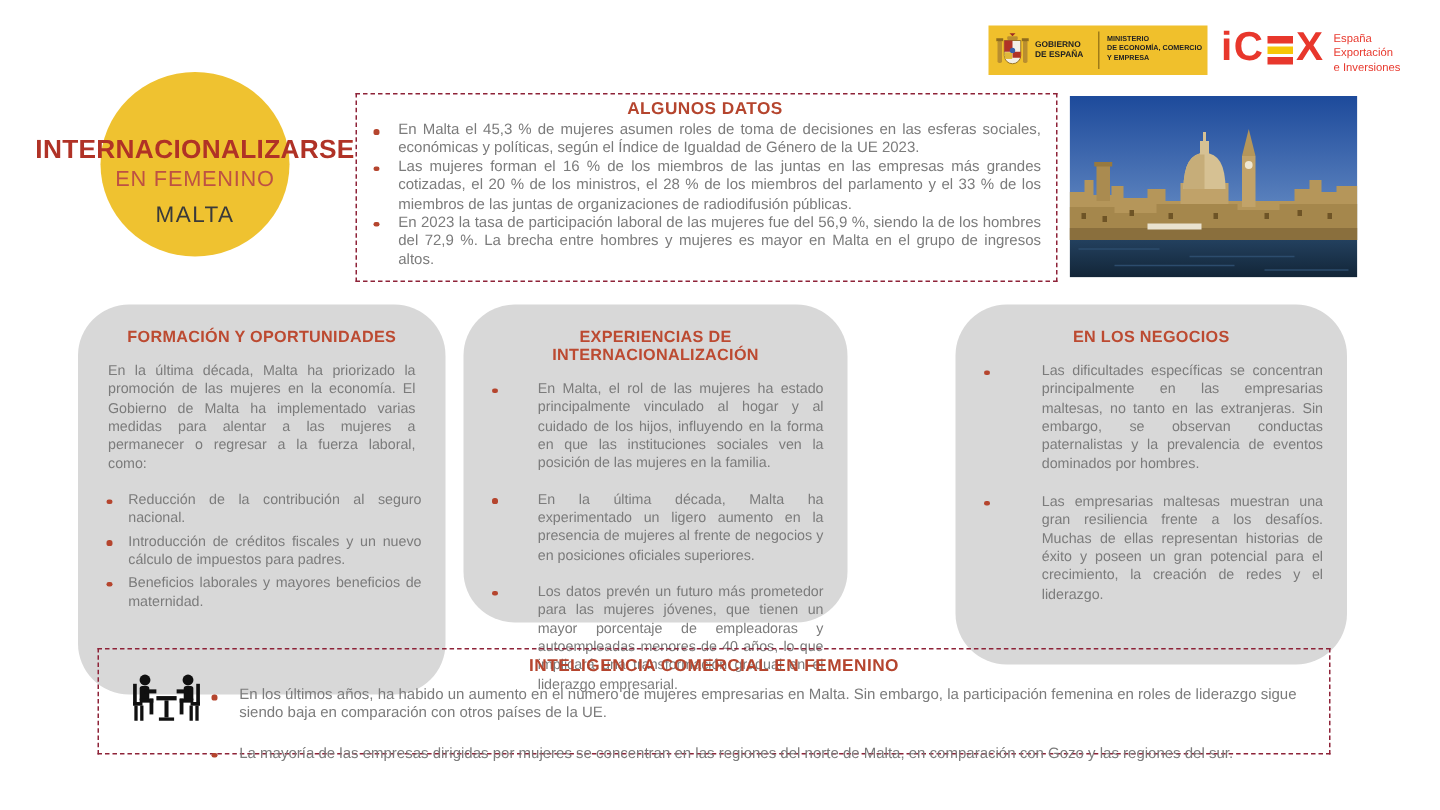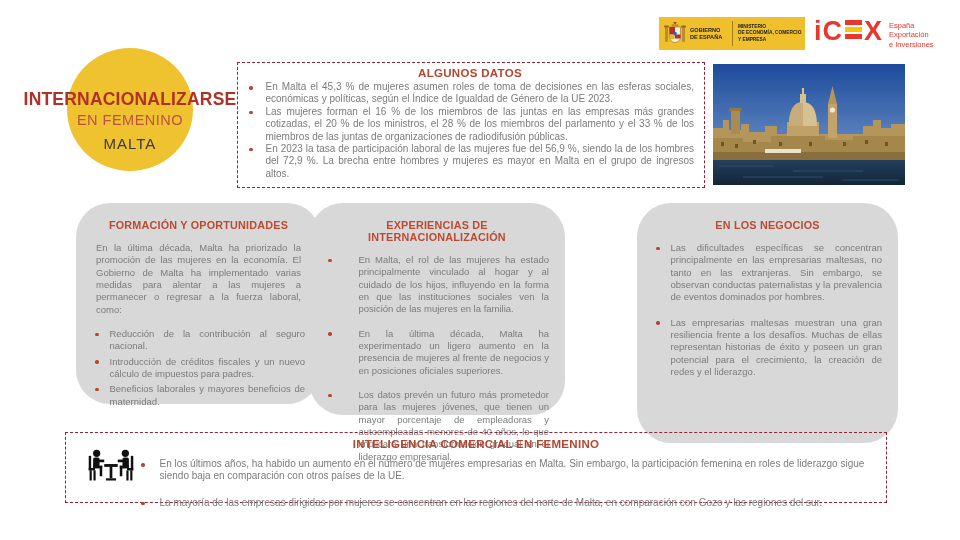--- a/index.html
+++ b/index.html
@@ -17,21 +17,21 @@
   
   .gov-logo{position:absolute;left:659px;top:17px;width:146px;height:33px;background:#F0C02C;
             display:flex;align-items:center;}
   .gov-left{display:flex;align-items:center;gap:3px;padding-left:4px;width:69px;}
   .gov-name{font-size:5.6px;font-weight:bold;color:#222;line-height:1.25;}
   .gov-divider{width:1px;height:25px;background:rgba(60,40,0,.45);}
   .gov-ministry{font-size:4.8px;font-weight:bold;color:#222;line-height:1.3;padding-left:5px;}
 
   
   .icex{position:absolute;left:814px;top:20px;display:flex;align-items:flex-start;gap:6px;}
-  .icex-word{display:flex;color:#E8372C;font-weight:800;
+  .icex-word{display:flex;align-items:flex-end;color:#E8372C;font-weight:800;
              font-size:27px;line-height:23px;letter-spacing:1px;}
   .icex-ebars{display:flex;flex-direction:column;justify-content:flex-end;gap:2.5px;
               width:17px;height:19px;margin:0 2px;}
   .icex-ebars .bar{height:4.6px;width:100%;background:#E8372C;}
   .icex-ebars .bar.mid{background:#F6C607;}
   .icex-tag{font-size:7.5px;color:#E8372C;line-height:1.25;padding-top:1px;}
 
   
   .databox{position:absolute;left:237px;top:62px;width:468px;height:126px;
            border:1.5px dashed #8E2338;box-sizing:border-box;padding:4px 10px 0 8px;}
@@ -42,32 +42,32 @@
          margin:5px 5px 0 3px;}
   .b-text{font-size:10px;line-height:1.24;color:#7B7B7B;text-align:justify;flex:1;
           padding-left:8px;}
 
   
   .photo{position:absolute;left:713px;top:64px;width:192px;height:121px;overflow:hidden;}
 
   
   .card{position:absolute;top:203px;background:#D8D8D8;border-radius:34px;box-sizing:border-box;
         padding:14px 16px 10px 16px;}
-  .card1{left:76px;width:245px;height:201px;}
+  .card1{left:52px;width:245px;height:260px;}
   .card2{left:309px;width:256px;height:212px;}
   .card3{left:637px;width:261px;height:240px;}
   .card-title{font-size:10.8px;font-weight:bold;color:#BC4A31;text-align:center;letter-spacing:.2px;
               margin-top:2px;}
   .card-body{margin-top:11px;}
   .card-intro{font-size:9.5px;line-height:1.3;color:#7B7B7B;text-align:justify;padding:0 4px;}
   .card .b-text{font-size:9.5px;line-height:1.3;padding-left:6px;}
   .card .b-row{margin-bottom:3px;}
   .card .b-dot{margin-top:4.5px;}
   .card2 .b-row{margin-bottom:12px;gap:16px;}
-  .card3 .b-row{margin-bottom:13px;}
+  .card3 .b-row{margin-bottom:13px;gap:24px;}
   .card1-bullets{margin-top:12px;}
 
   
   .bottombox{position:absolute;left:65px;top:432px;width:822px;height:71px;
              border:1.5px dashed #8E2338;box-sizing:border-box;padding:5px 14px 0 14px;}
   .bottom-title{font-size:11.5px;font-weight:bold;color:#B5452E;text-align:center;letter-spacing:.3px;}
   .bottom-icon{position:absolute;left:18px;top:13px;}
   .bottom-bullets{margin:8px 0 0 58px;}
   .bottombox .b-row{margin-bottom:14px;}
   .bottombox .b-text{text-align:left;padding-left:10px;}

